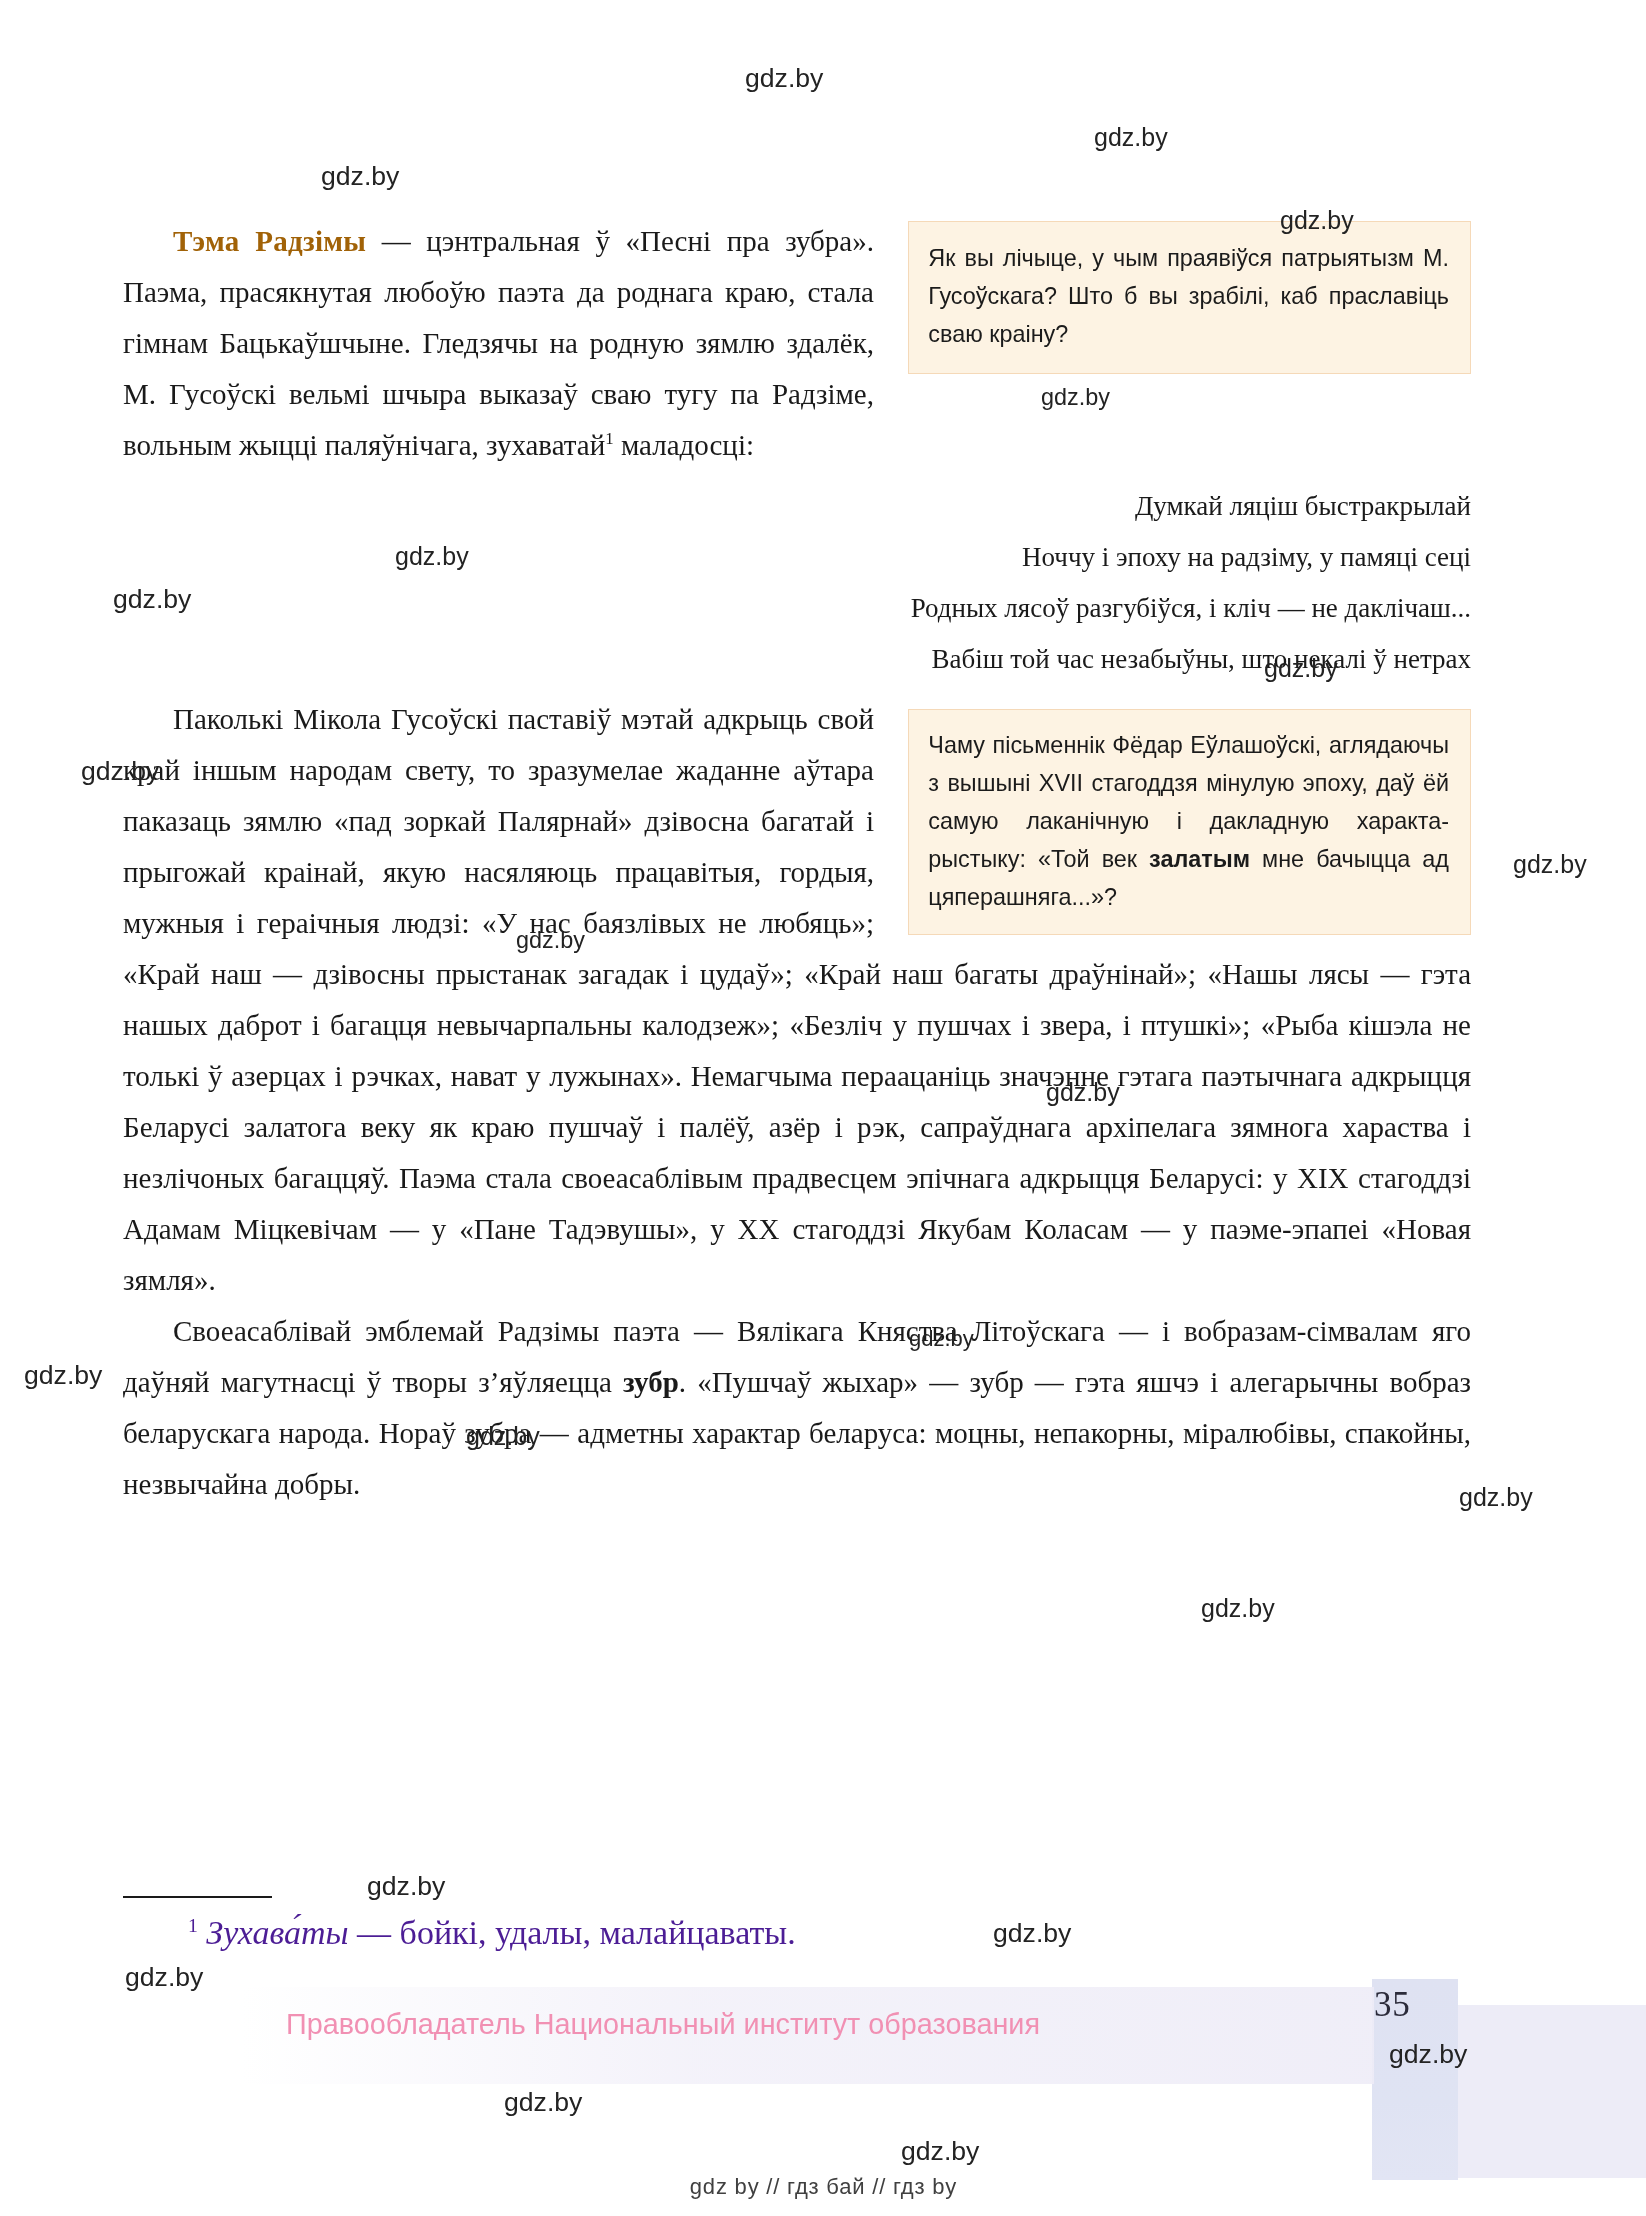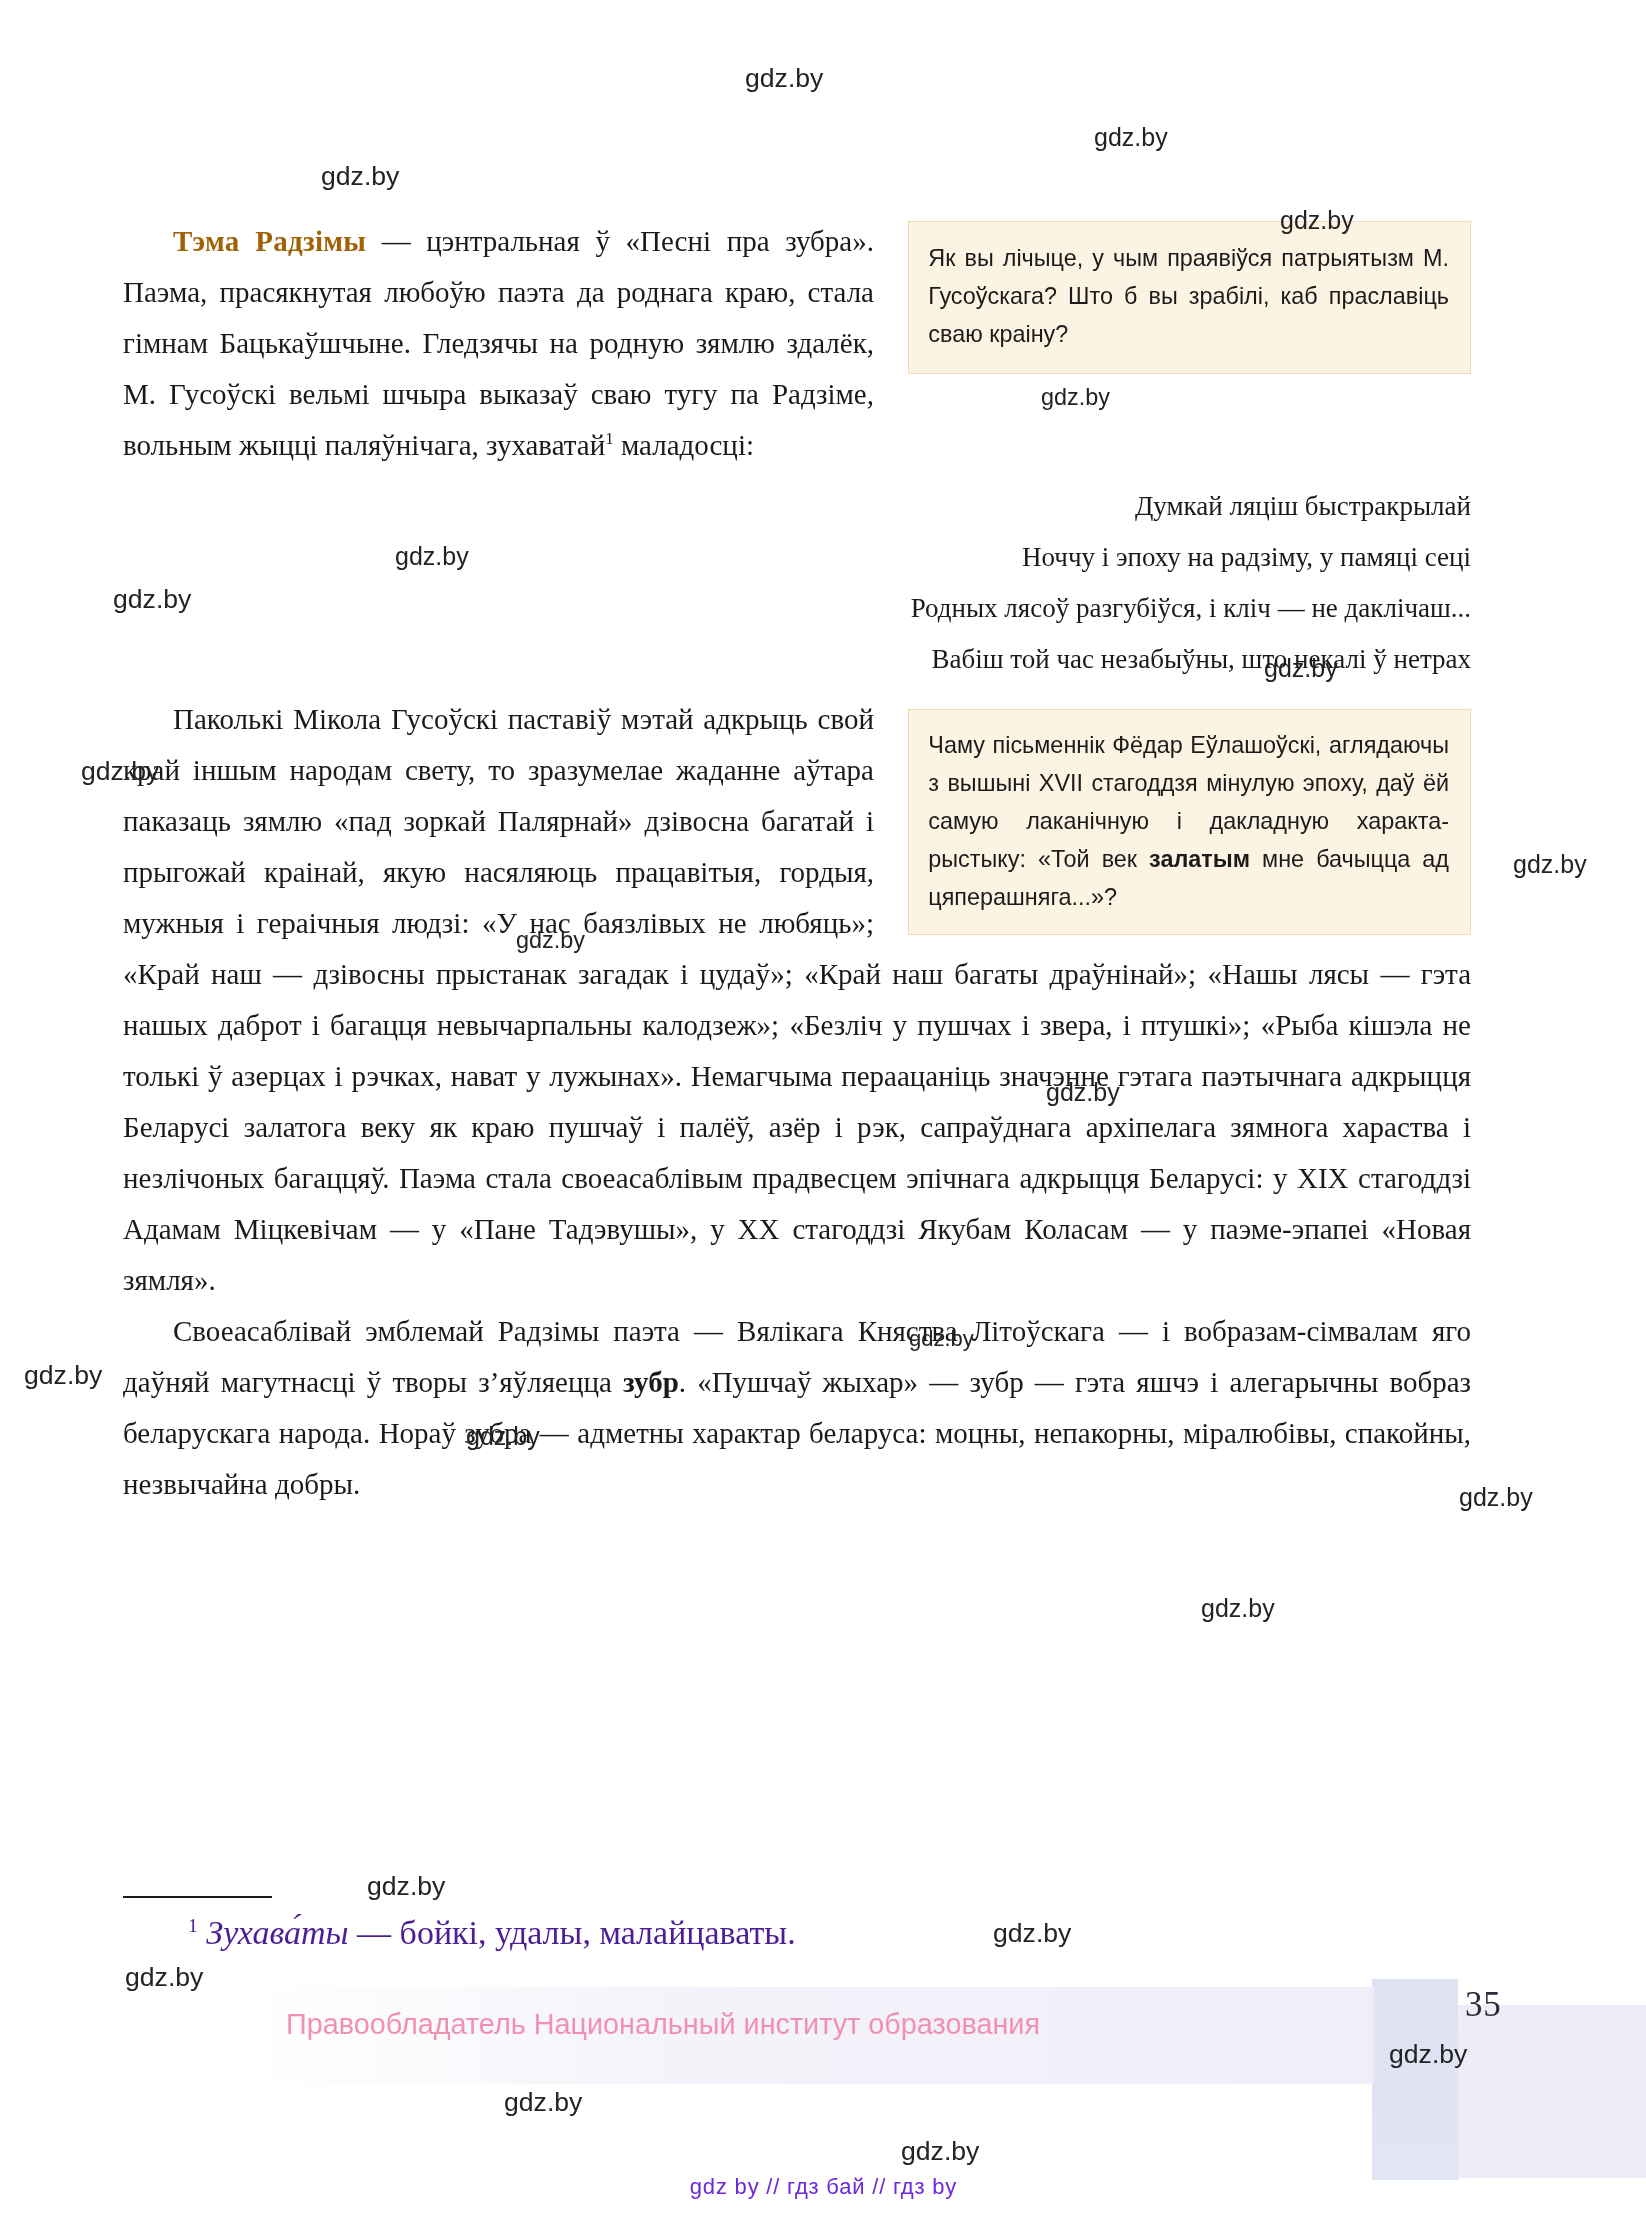--- a/index.html
+++ b/index.html
@@ -45,21 +45,21 @@
   .pagenum-wide {
     position: absolute;
     left: 1372px;
     top: 2005px;
     width: 275px;
     height: 173px;
     background: #edecf7;
   }
   .pagenum {
     position: absolute;
-    left: 1465px;
+    left: 1374px;
     top: 1985px;
     font-size: 35px;
     color: #2b2b3a;
     font-family: "Liberation Serif", "DejaVu Serif", serif;
     letter-spacing: 0.8px;
   }
 
   
   .copyright {
     position: absolute;
@@ -83,21 +83,21 @@
 
   
   .bottom-footer {
     position: absolute;
     top: 2174px;
     left: 0;
     width: 1647px;
     text-align: center;
     font-family: "Liberation Sans", "DejaVu Sans", sans-serif;
     font-size: 22px;
-    color: #6d28d9;
+    color: #404040;
     letter-spacing: 0.8px;
   }
 
   
   .content {
     position: absolute;
     left: 123px;
     top: 216px;
     width: 1348px;
     font-size: 29px;

